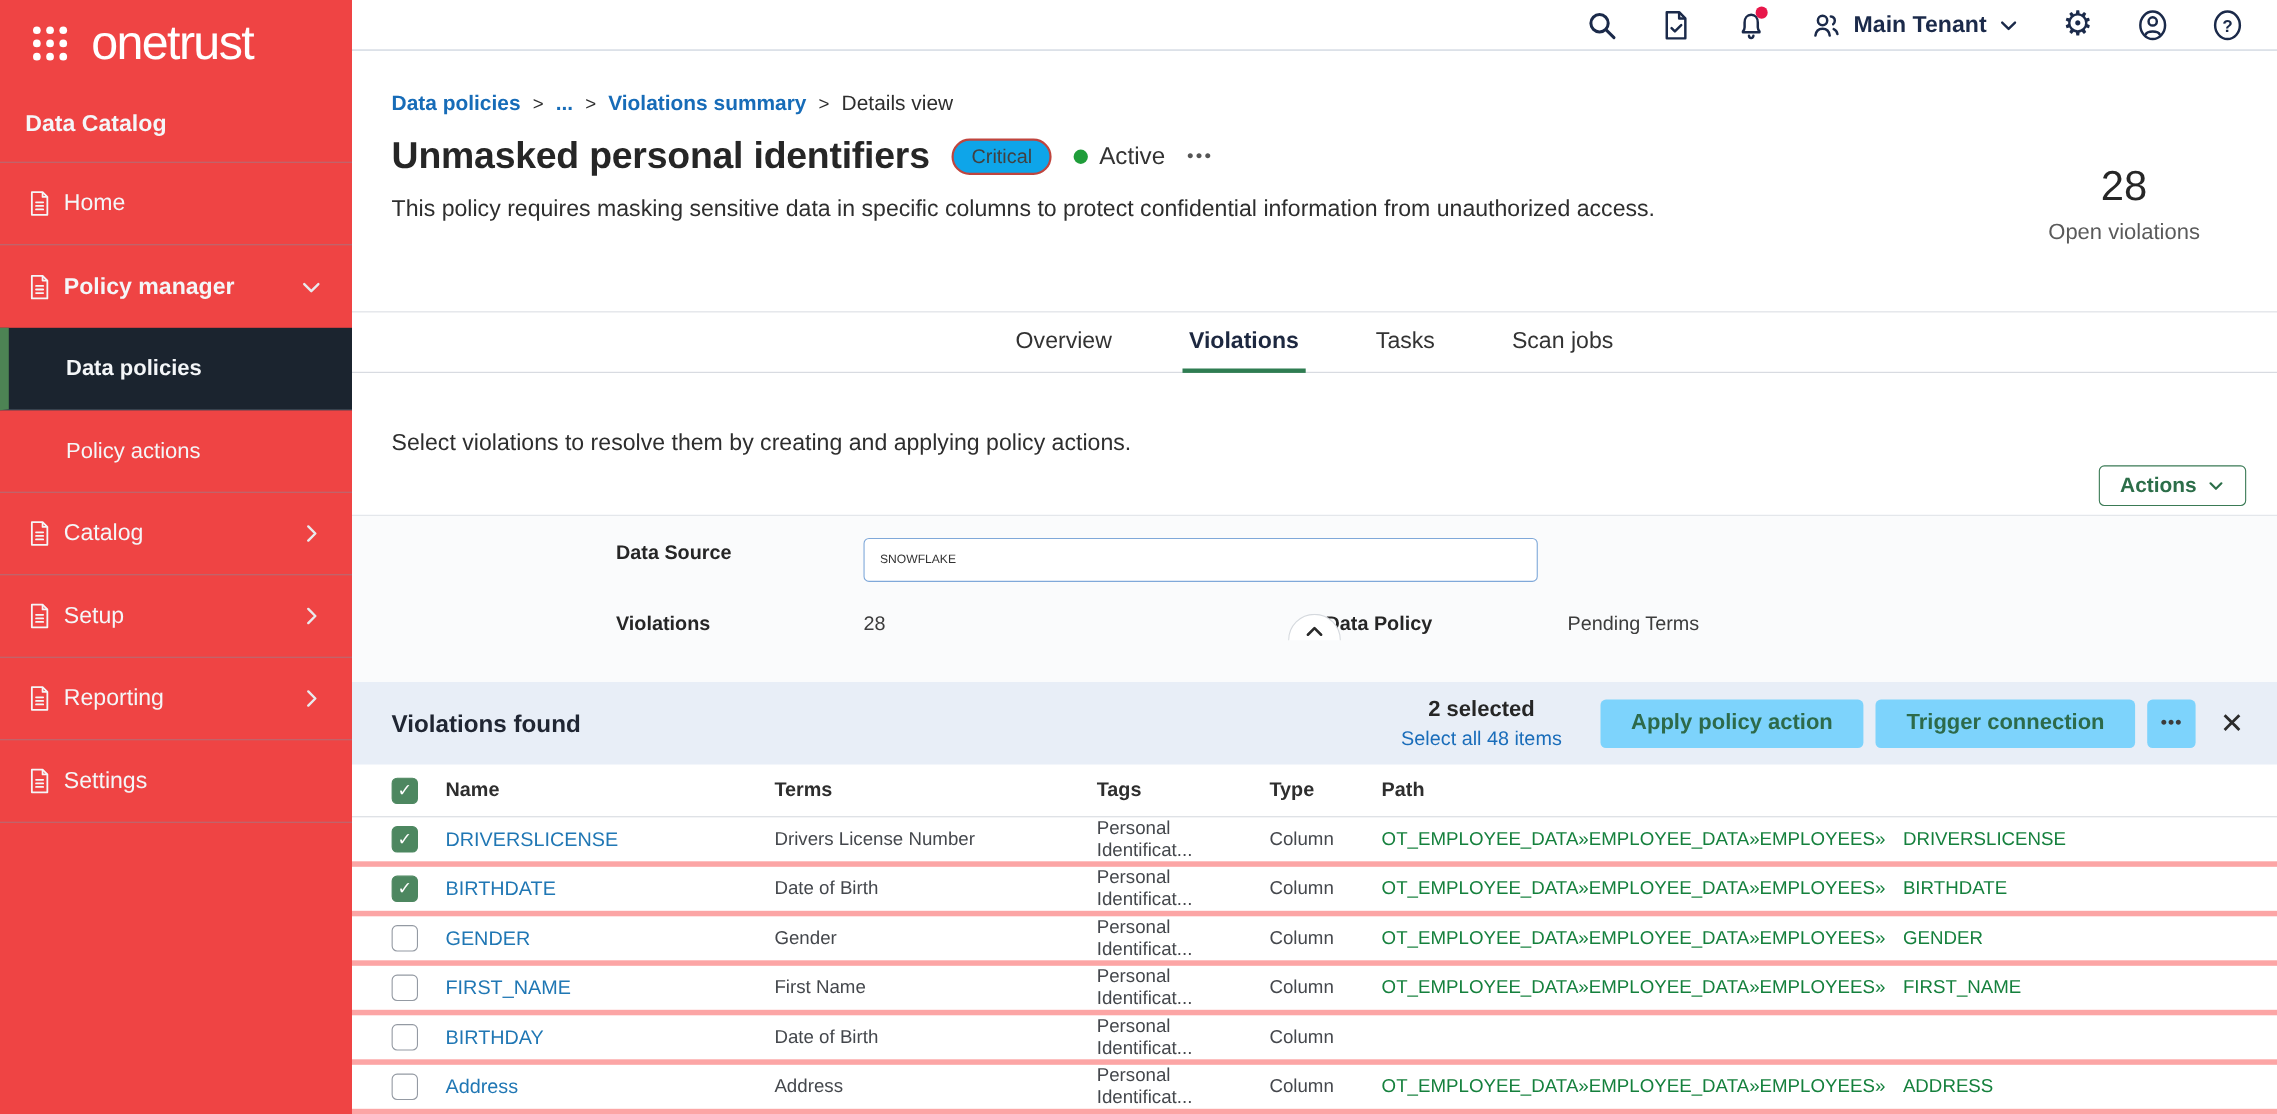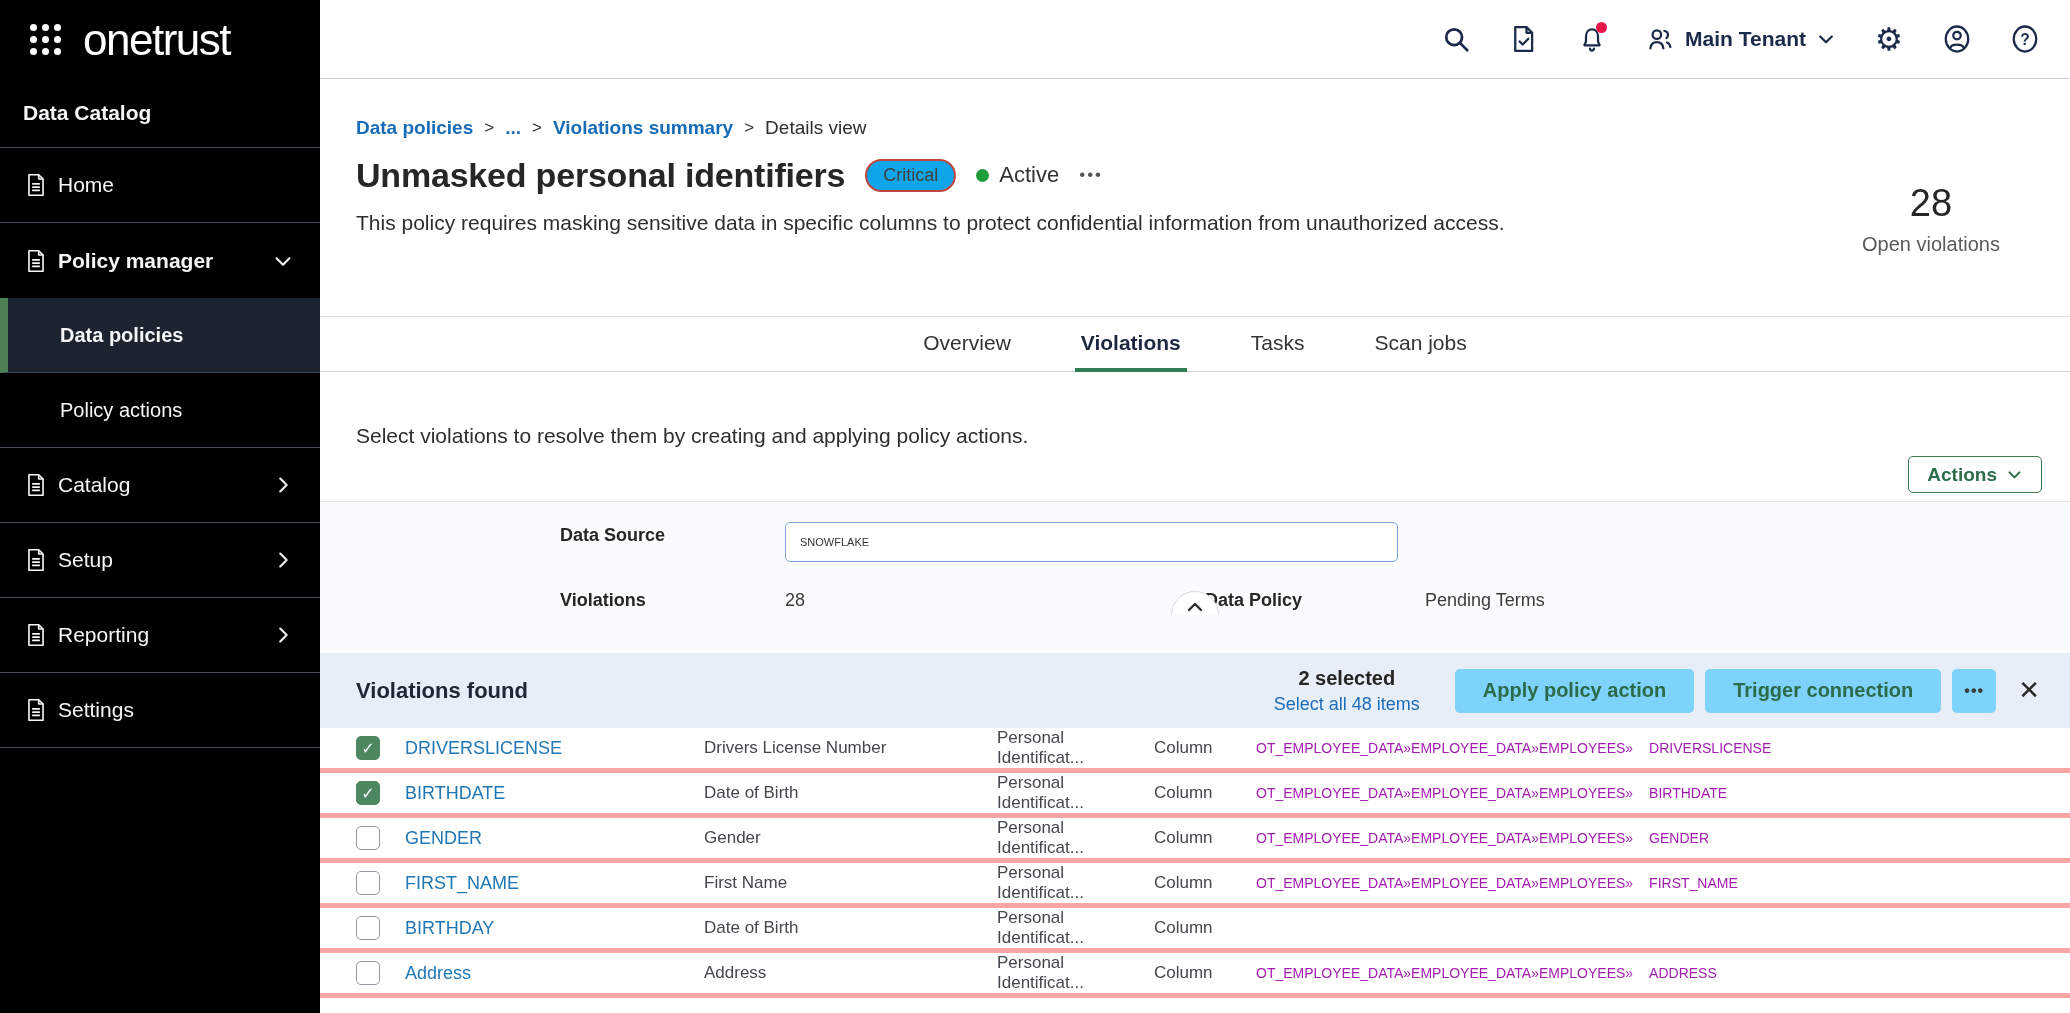--- a/index.html
+++ b/index.html
@@ -1,21 +1,21 @@
 <!DOCTYPE html>
 <html><head>
 <meta charset="utf-8">
 <style>
   * { box-sizing: border-box; margin: 0; padding: 0; }
   html,body { width: 2070px; height: 1013px; overflow: hidden; background:#fff;
     font-family: "Liberation Sans", "DejaVu Sans", sans-serif; color:#2e2e2e; }
   .app { display:flex; width:2070px; height:1013px; }
 
   
-  .sidebar { width:320px; flex:0 0 320px; background:#000000; color:#f4f6f8; position:relative; z-index:3; }
+  .sidebar { width:320px; flex:0 0 320px; background:#ef4444; color:#f4f6f8; position:relative; z-index:3; }
   .logo-row { height:79px; display:flex; align-items:center; padding-left:30px; gap:22px; }
   .grid-icon { display:grid; grid-template-columns:repeat(3,7px); grid-template-rows:repeat(3,7px); gap:5px; }
   .grid-icon span { width:7px; height:7px; border-radius:50%; background:#fff; }
   .brand { font-size:44px; font-weight:500; letter-spacing:-1.5px; color:#fff; }
   .side-product { height:69px; display:flex; align-items:center; padding-left:23px;
     font-size:21px; font-weight:700; border-bottom:1px solid rgba(130,144,160,.55); }
   .side-item { height:75px; display:flex; align-items:center; padding:0 26px 0 23px;
     border-bottom:1px solid rgba(130,144,160,.55); font-size:21px; cursor:pointer; }
   .side-item .side-icon { width:26px; height:26px; margin-right:9px; display:flex; align-items:center; }
   .side-item .side-label { flex:1; }
@@ -102,21 +102,21 @@
     align-items:center; padding-left:36px; padding-right:24px; }
   .tbl-head { height:48px; border-bottom:1px solid #d8dbe0; font-size:18px; font-weight:700; color:#2e2e2e; }
   .tbl-body-row { height:45px; border-bottom:5px solid #fca5a5; }
   .cb { width:24px; height:24px; border:1.5px solid #949aa3; border-radius:5px; background:#fff;
     position:relative; cursor:pointer; }
   .cb.checked { background:#4d8760; border-color:#4d8760; }
   .cb.checked::after { content:"✓"; position:absolute; inset:0; display:flex; align-items:center;
     justify-content:center; color:#fff; font-size:16px; font-weight:700; }
   .cell-name { font-size:18px; color:#2077b4; cursor:pointer; }
   .cell-terms, .cell-tags, .cell-type { font-size:17px; color:#44474c; }
-  .cell-path { font-size:14px; color:#a21caf; white-space:nowrap; overflow:hidden; }
+  .cell-path { font-size:17px; color:#15803d; white-space:nowrap; overflow:hidden; }
   .path-leaf { margin-left:16px; }
   svg { display:block; }
 </style>
 </head>
 <body>
 
 <div class="app">
 
   <aside class="sidebar">
     <div class="logo-row">
@@ -355,20 +355,28 @@
           <div class="sel-count">2 selected</div>
           <div class="sel-all">Select all 48 items</div>
         </div>
         <button class="bar-btn">Apply policy action</button>
         <button class="bar-btn">Trigger connection</button>
         <button class="bar-btn bar-more">•••</button>
         <button class="bar-close">✕</button>
       </section>
 
       <section>
+        <div class="tbl-row tbl-head">
+          <span class="cb checked"></span>
+          <span>Name</span>
+          <span>Terms</span>
+          <span>Tags</span>
+          <span>Type</span>
+          <span>Path</span>
+        </div>
 
         <div class="tbl-row tbl-body-row">
           <span class="cb checked"></span>
           <span class="cell-name">DRIVERSLICENSE</span>
           <span class="cell-terms">Drivers License Number</span>
           <span class="cell-tags">Personal Identificat...</span>
           <span class="cell-type">Column</span>
           <span class="cell-path"><span>OT_EMPLOYEE_DATA»EMPLOYEE_DATA»EMPLOYEES»</span><span class="path-leaf">DRIVERSLICENSE</span></span>
         </div>
 

